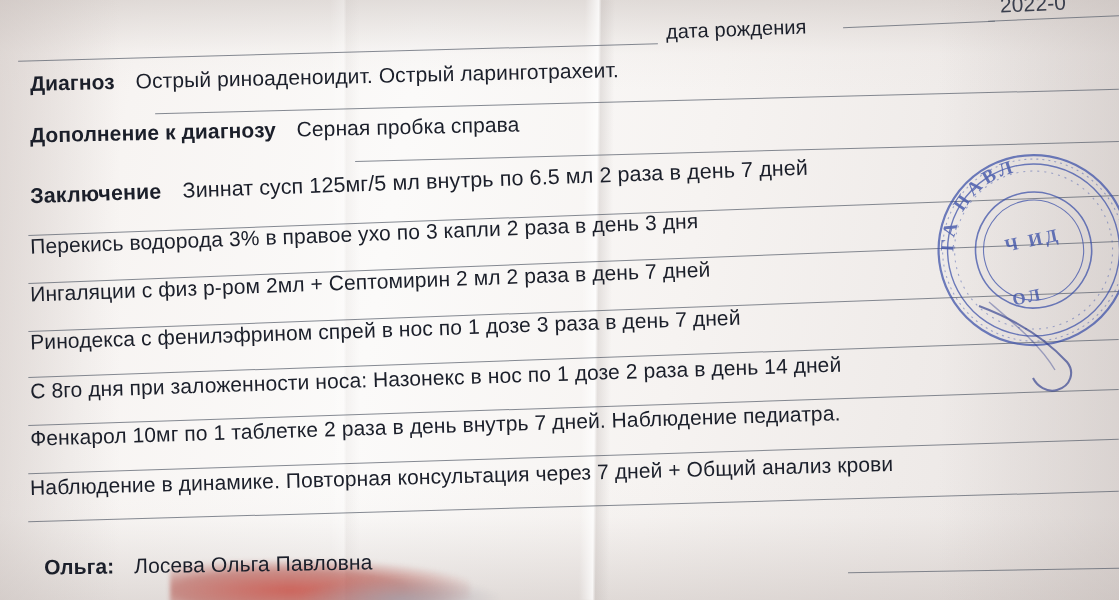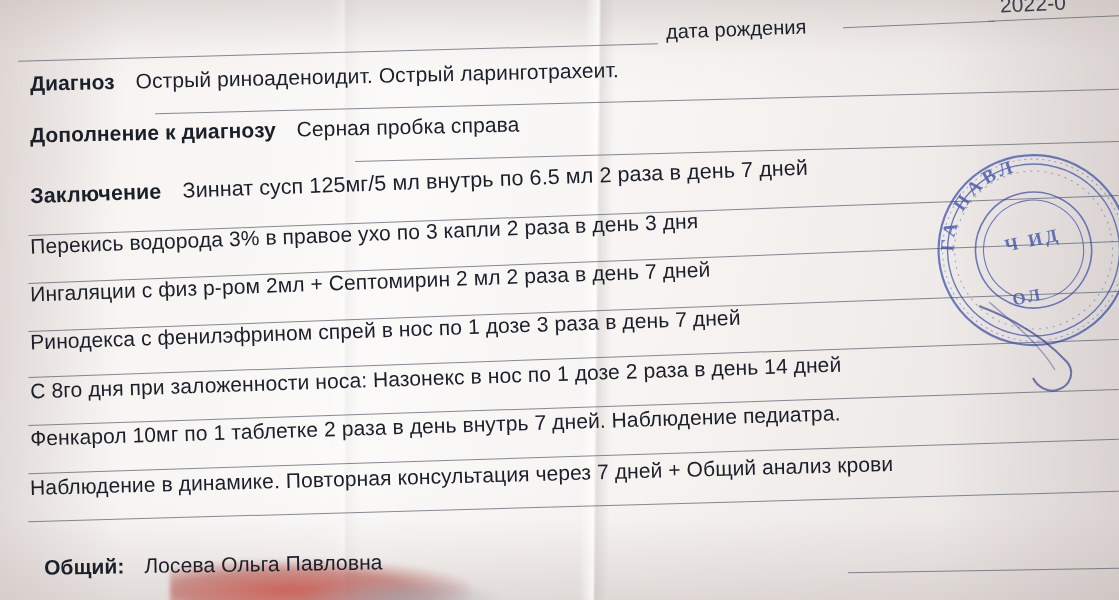--- a/index.html
+++ b/index.html
@@ -192,21 +192,21 @@
       <span class="hand">Фенкарол 10мг по 1 таблетке 2 раза в день внутрь 7 дней. Наблюдение педиатра.</span>
     </div>
     <div class="rule" style="left:28px; top:456px; width:1091px; transform:rotate(-1.8deg);"></div>
 
     <div class="row" style="left:30px; top:464px; font-size:21px; transform:rotate(-1.6deg);">
       <span class="hand">Наблюдение в динамике. Повторная консультация через 7 дней + Общий анализ крови</span>
     </div>
     <div class="rule" style="left:28px; top:506px; width:1091px; transform:rotate(-1.6deg);"></div>
 
     <div class="row" style="left:44px; top:553px; font-size:21px; transform:rotate(-0.9deg);">
-      <span class="label">Общий:</span>
+      <span class="label">Ольга:</span>
       <span style="display:inline-block;width:8px;"></span>
       <span class="hand">Лосева Ольга Павловна</span>
     </div>
     <div class="rule" style="left:848px; top:570px; width:271px; transform:rotate(-1.0deg);"></div>
 
     <div class="stamp">
       <svg width="210" height="205" viewBox="0 0 210 205" xmlns="http://www.w3.org/2000/svg">
         <g transform="rotate(-12 105 102)" fill="none" stroke="#3a4fa8" stroke-width="2.2" opacity="0.85">
           <circle cx="105" cy="100" r="95"></circle>
           <circle cx="105" cy="100" r="86" stroke-width="1.4"></circle>

